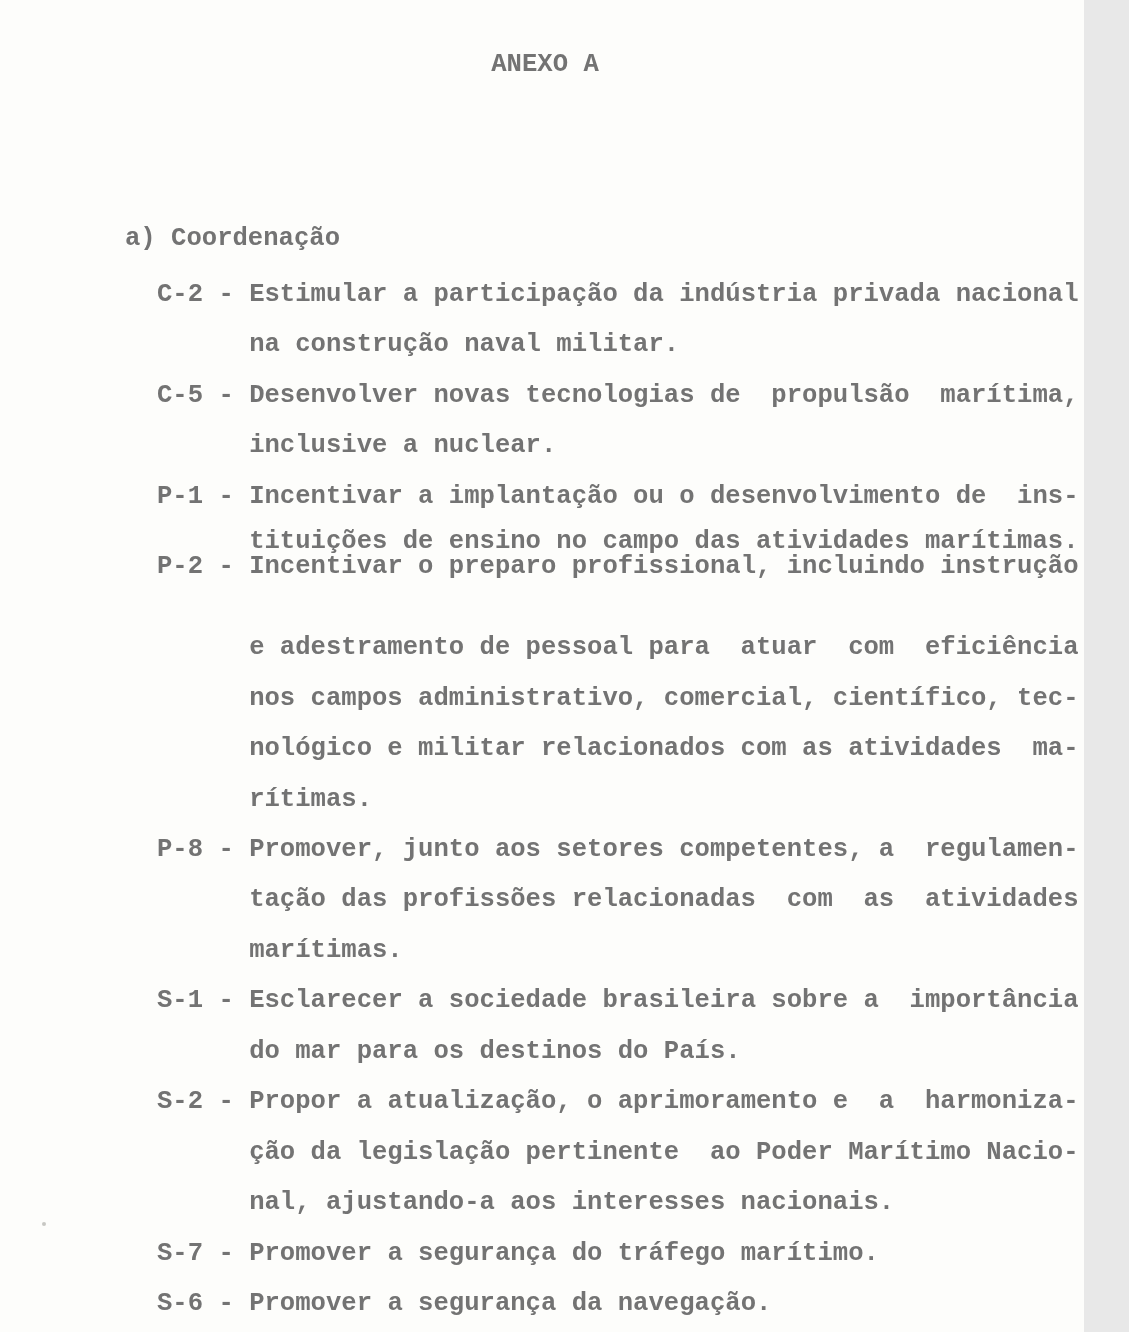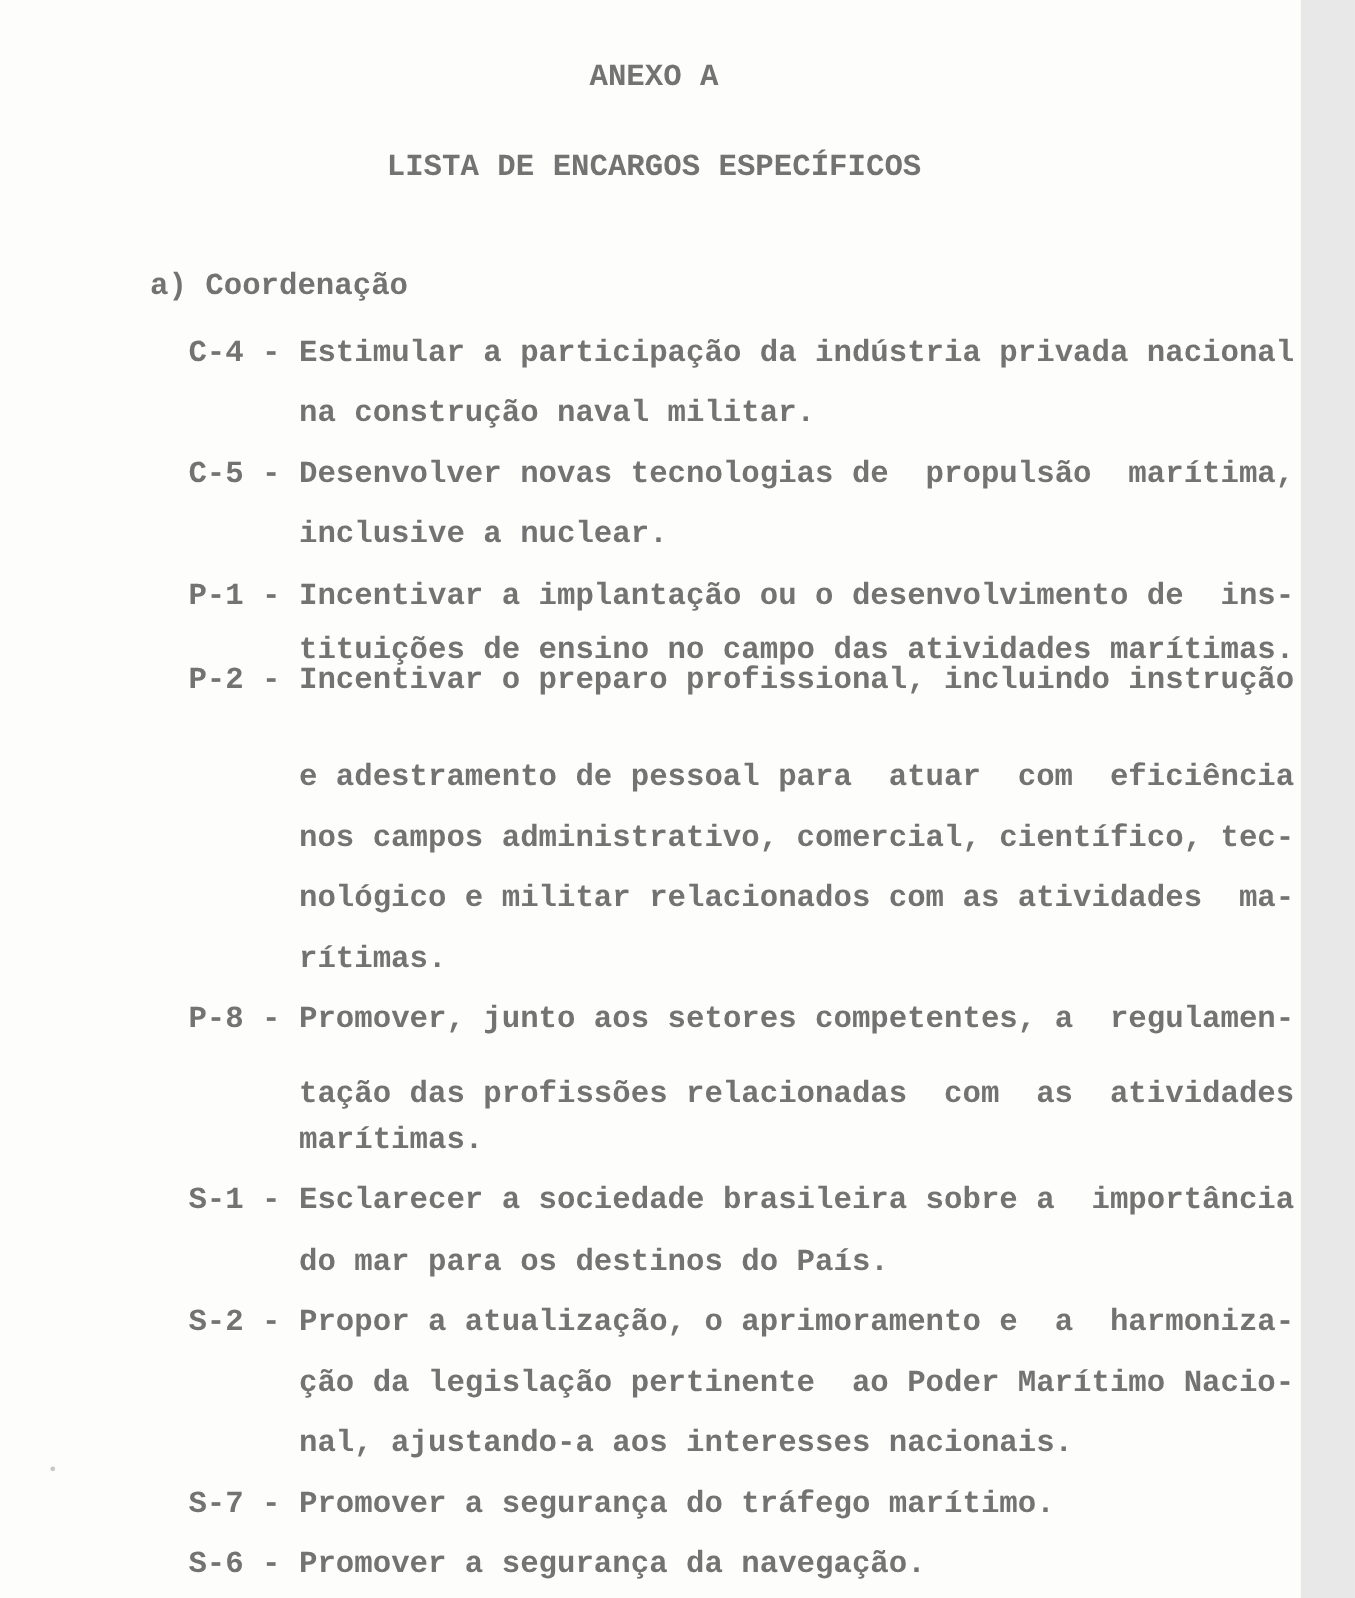--- a/index.html
+++ b/index.html
@@ -42,39 +42,38 @@
     background: #9a9a96;
     opacity: 0.55;
   }
 </style>
 </head>
 <body>
 
 <div class="page">
   <div class="line center-band" style="top: 52px;">ANEXO A</div>
 
-  <div class="line center-band" style="top: 127px;">LISTA DE ENCARGOS ESPECÍFICOS</div>
 
 
   <div class="line subsection-heading" style="top: 226px;">a) Coordenação</div>
 
   <div id="items">
-      <div class="line item-first" style="top: 282px;">C-4 - Estimular a participação da indústria privada nacional</div>
+      <div class="line item-first" style="top: 282px;">C-2 - Estimular a participação da indústria privada nacional</div>
       <div class="line item-cont" style="top: 332.45px;">na construção naval militar.</div>
       <div class="line item-first" style="top: 382.9px;">C-5 - Desenvolver novas tecnologias de  propulsão  marítima,</div>
       <div class="line item-cont" style="top: 433.35px;">inclusive a nuclear.</div>
       <div class="line item-first" style="top: 483.8px;">P-1 - Incentivar a implantação ou o desenvolvimento de  ins-</div>
       <div class="line item-cont" style="top: 529px;">tituições de ensino no campo das atividades marítimas.</div>
       <div class="line item-first" style="top: 554px;">P-2 - Incentivar o preparo profissional, incluindo instrução</div>
       <div class="line item-cont" style="top: 635.15px;">e adestramento de pessoal para  atuar  com  eficiência</div>
       <div class="line item-cont" style="top: 685.6px;">nos campos administrativo, comercial, científico, tec-</div>
       <div class="line item-cont" style="top: 736.05px;">nológico e militar relacionados com as atividades  ma-</div>
       <div class="line item-cont" style="top: 786.5px;">rítimas.</div>
       <div class="line item-first" style="top: 836.95px;">P-8 - Promover, junto aos setores competentes, a  regulamen-</div>
-      <div class="line item-cont" style="top: 887.4px; margin-top: 12px;">tação das profissões relacionadas  com  as  atividades</div>
+      <div class="line item-cont" style="top: 887.4px;">tação das profissões relacionadas  com  as  atividades</div>
       <div class="line item-cont" style="top: 937.85px;">marítimas.</div>
       <div class="line item-first" style="top: 988.3px;">S-1 - Esclarecer a sociedade brasileira sobre a  importância</div>
       <div class="line item-cont" style="top: 1038.75px;">do mar para os destinos do País.</div>
       <div class="line item-first" style="top: 1089.2px;">S-2 - Propor a atualização, o aprimoramento e  a  harmoniza-</div>
       <div class="line item-cont" style="top: 1139.65px;">ção da legislação pertinente  ao Poder Marítimo Nacio-</div>
       <div class="line item-cont" style="top: 1190.1px;">nal, ajustando-a aos interesses nacionais.</div>
       <div class="line item-first" style="top: 1240.55px;">S-7 - Promover a segurança do tráfego marítimo.</div>
       <div class="line item-first" style="top: 1291px;">S-6 - Promover a segurança da navegação.</div>
     </div>
 

